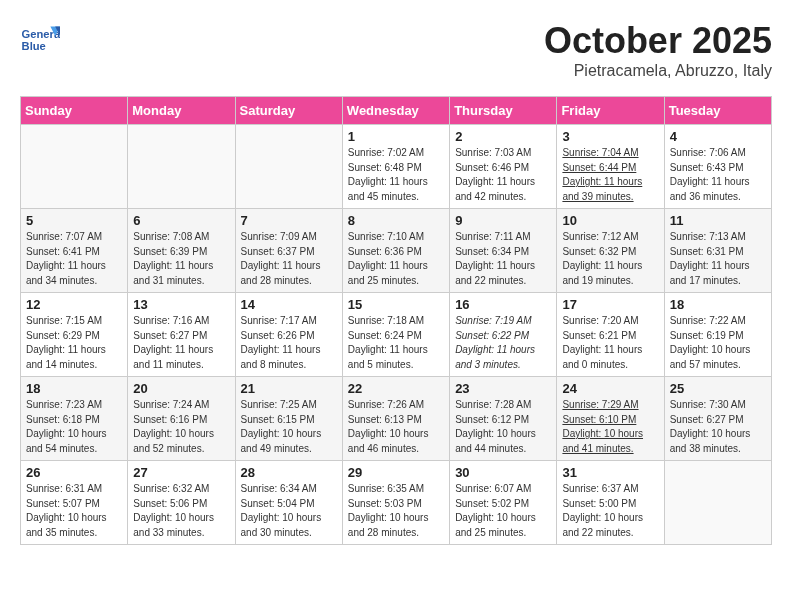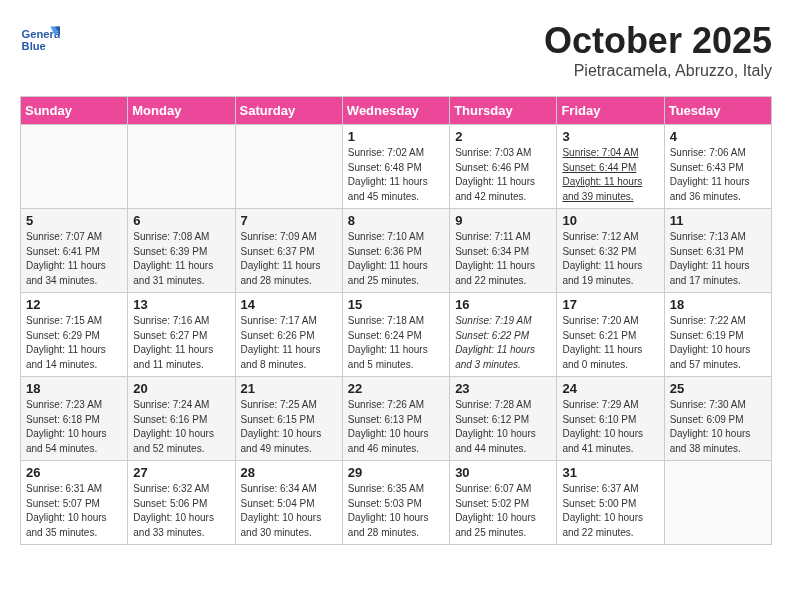--- a/index.html
+++ b/index.html
@@ -280,29 +280,29 @@
         </td>
         <td>
           <span class="day-number">23</span>
           <div class="day-info" style="white-space: pre-line;">Sunrise: 7:28 AM
 Sunset: 6:12 PM
 Daylight: 10 hours
 and 44 minutes.</div>
         </td>
         <td>
           <span class="day-number">24</span>
-          <div class="day-info" style="white-space: pre-line;">Sunrise: 7:29 AM
+          <div class="day-info" style="white-space: pre-line; text-decoration: underline;">Sunrise: 7:29 AM
 Sunset: 6:10 PM
 Daylight: 10 hours
 and 41 minutes.</div>
         </td>
         <td>
           <span class="day-number">25</span>
           <div class="day-info" style="white-space: pre-line;">Sunrise: 7:30 AM
-Sunset: 6:09 PM
+Sunset: 6:27 PM
 Daylight: 10 hours
 and 38 minutes.</div>
         </td>
       </tr>
       <tr>
         <td>
           <span class="day-number">26</span>
           <div class="day-info" style="white-space: pre-line;">Sunrise: 6:31 AM
 Sunset: 5:07 PM
 Daylight: 10 hours

